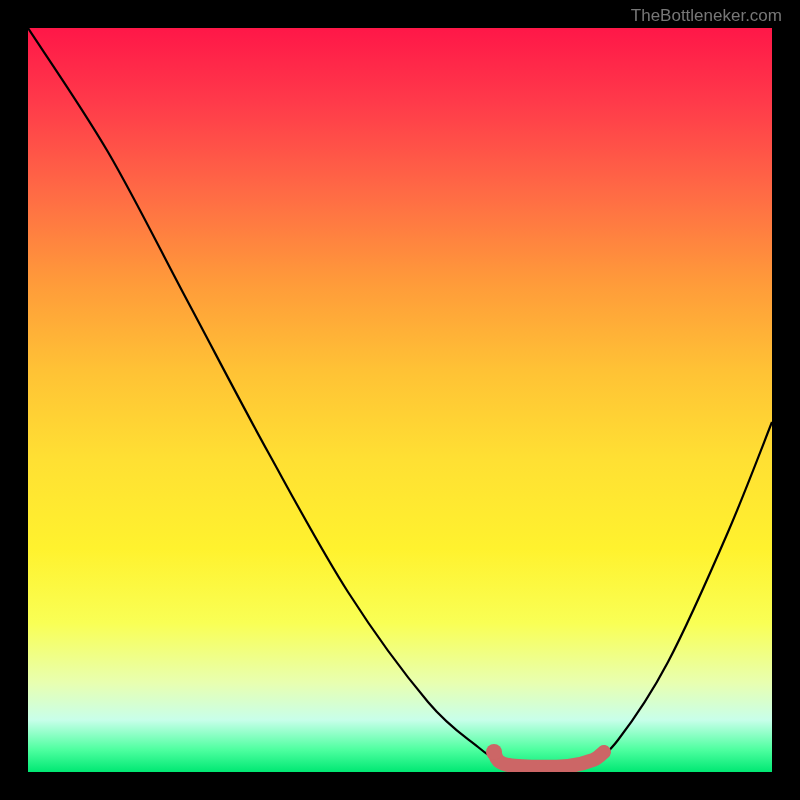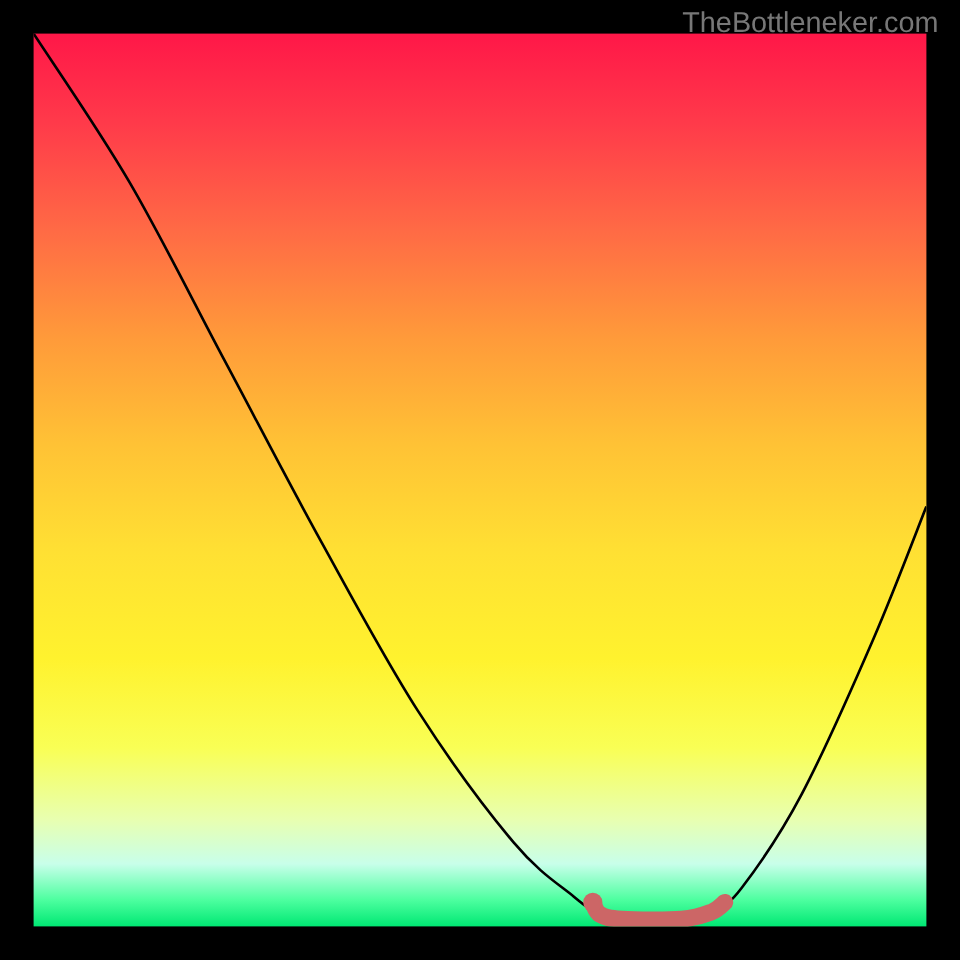--- a/index.html
+++ b/index.html
@@ -10,21 +10,21 @@
     height: 800px;
     position: relative;
     overflow: hidden;
     font-family: Arial, sans-serif;
   }
   .watermark {
     position: absolute;
     top: 6px;
     right: 18px;
     color: #777;
-    font-size: 24px;
+    font-size: 17px;
     font-weight: 500;
     z-index: 10;
   }
   .frame {
     position: absolute;
     left: 28px;
     top: 28px;
     width: 744px;
     height: 744px;
     background: linear-gradient(to bottom,

